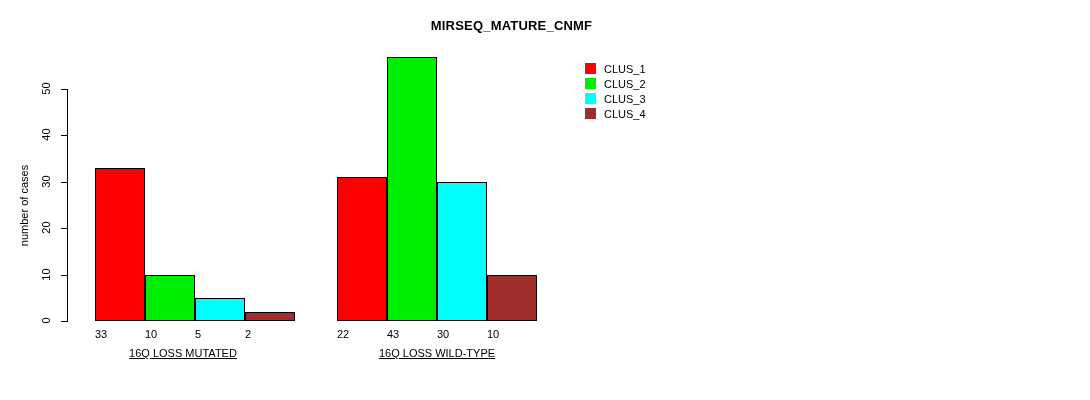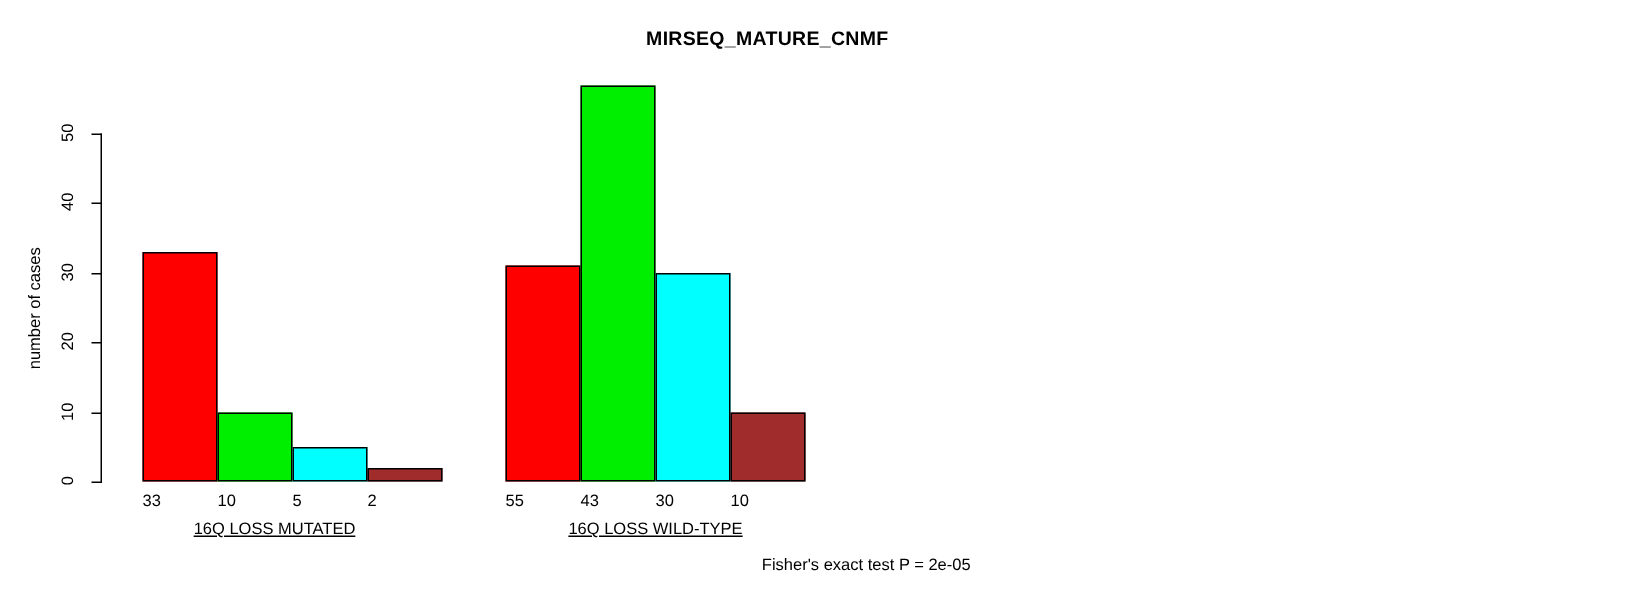--- a/index.html
+++ b/index.html
@@ -175,25 +175,42 @@
         <div class="abs bar" title="16Q LOSS WILD-TYPE / CLUS_3 = 30" style="left: 437px; top: 181.8px; width: 50px; height: 139.2px; background: rgb(0, 255, 255);"></div>
         <div class="abs bar" title="16Q LOSS WILD-TYPE / CLUS_4 = 10" style="left: 487px; top: 274.6px; width: 50px; height: 46.4px; background: rgb(160, 44, 44);"></div>
       </div>
 
     <div id="labels-host">
         <div class="abs bar-value-label" style="left: 95px; top: 329px; width: 50px;">33</div>
         <div class="abs bar-value-label" style="left: 145px; top: 329px; width: 50px;">10</div>
         <div class="abs bar-value-label" style="left: 195px; top: 329px; width: 50px;">5</div>
         <div class="abs bar-value-label" style="left: 245px; top: 329px; width: 50px;">2</div>
         <div class="abs group-label" style="left: 83px; top: 348px; width: 200px; text-decoration: underline;">16Q LOSS MUTATED</div>
-        <div class="abs bar-value-label" style="left: 337px; top: 329px; width: 50px;">55</div>
+        <div class="abs bar-value-label" style="left: 337px; top: 329px; width: 50px;">22</div>
         <div class="abs bar-value-label" style="left: 387px; top: 329px; width: 50px;">43</div>
         <div class="abs bar-value-label" style="left: 437px; top: 329px; width: 50px;">30</div>
         <div class="abs bar-value-label" style="left: 487px; top: 329px; width: 50px;">10</div>
         <div class="abs group-label" style="left: 337px; top: 348px; width: 200px; text-decoration: underline;">16Q LOSS WILD-TYPE</div>
       </div>
 
   </div>
 
-
-  <div class="abs" id="footer-note">Fisher's exact test P = 2e-05</div>
+  <div class="abs" id="legend">
+      <div class="legend-row">
+        <span class="legend-swatch" style="background: rgb(255, 0, 0);"></span>
+        <span class="legend-label">CLUS_1</span>
+      </div>
+      <div class="legend-row">
+        <span class="legend-swatch" style="background: rgb(0, 238, 0);"></span>
+        <span class="legend-label">CLUS_2</span>
+      </div>
+      <div class="legend-row">
+        <span class="legend-swatch" style="background: rgb(0, 255, 255);"></span>
+        <span class="legend-label">CLUS_3</span>
+      </div>
+      <div class="legend-row">
+        <span class="legend-swatch" style="background: rgb(160, 44, 44);"></span>
+        <span class="legend-label">CLUS_4</span>
+      </div>
+    </div>
+
 
 </div>
 
 </body></html>

